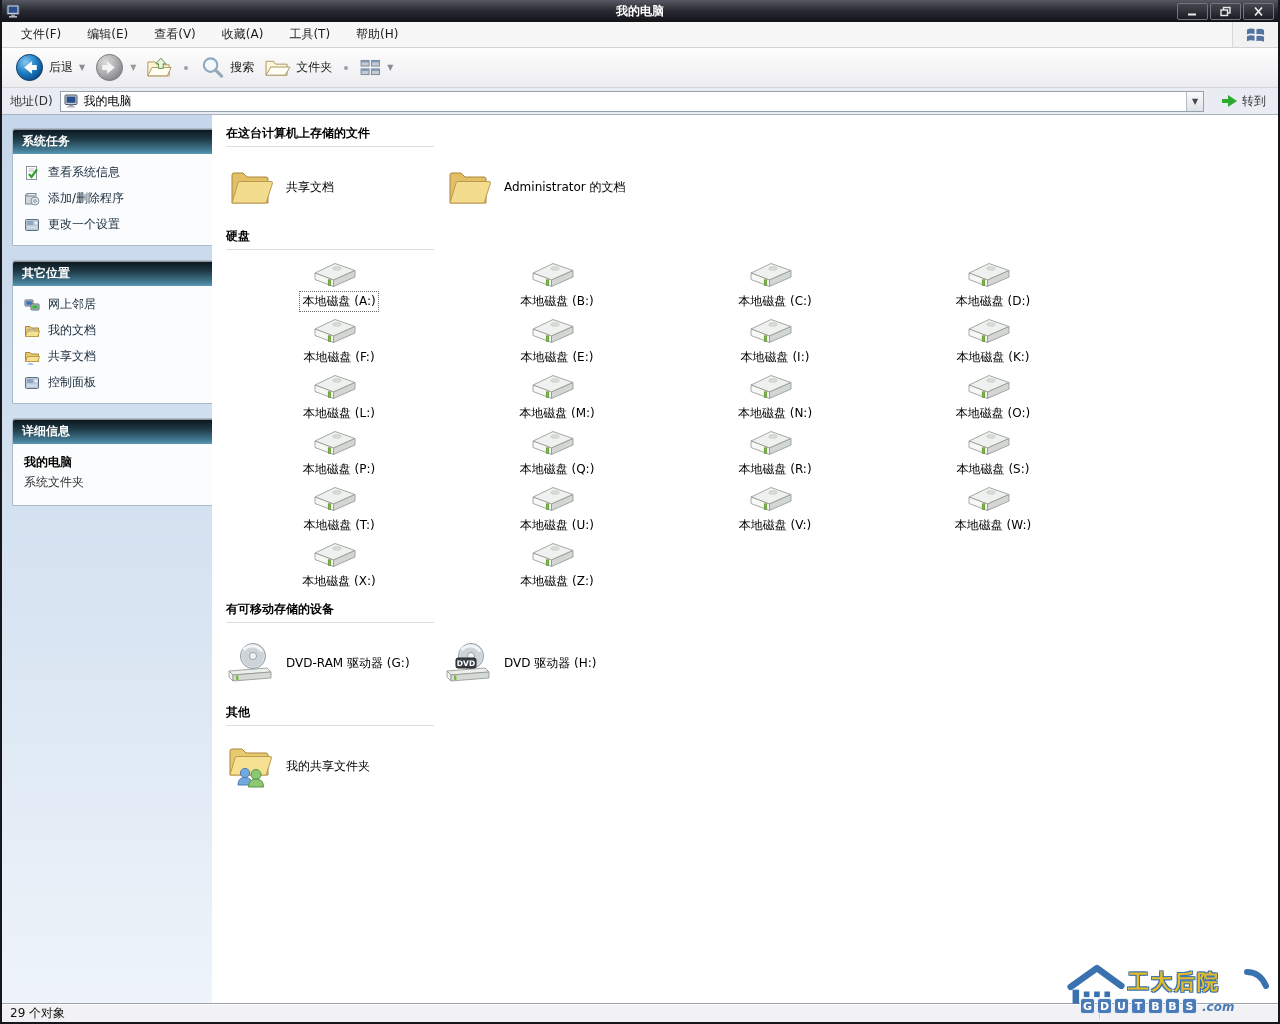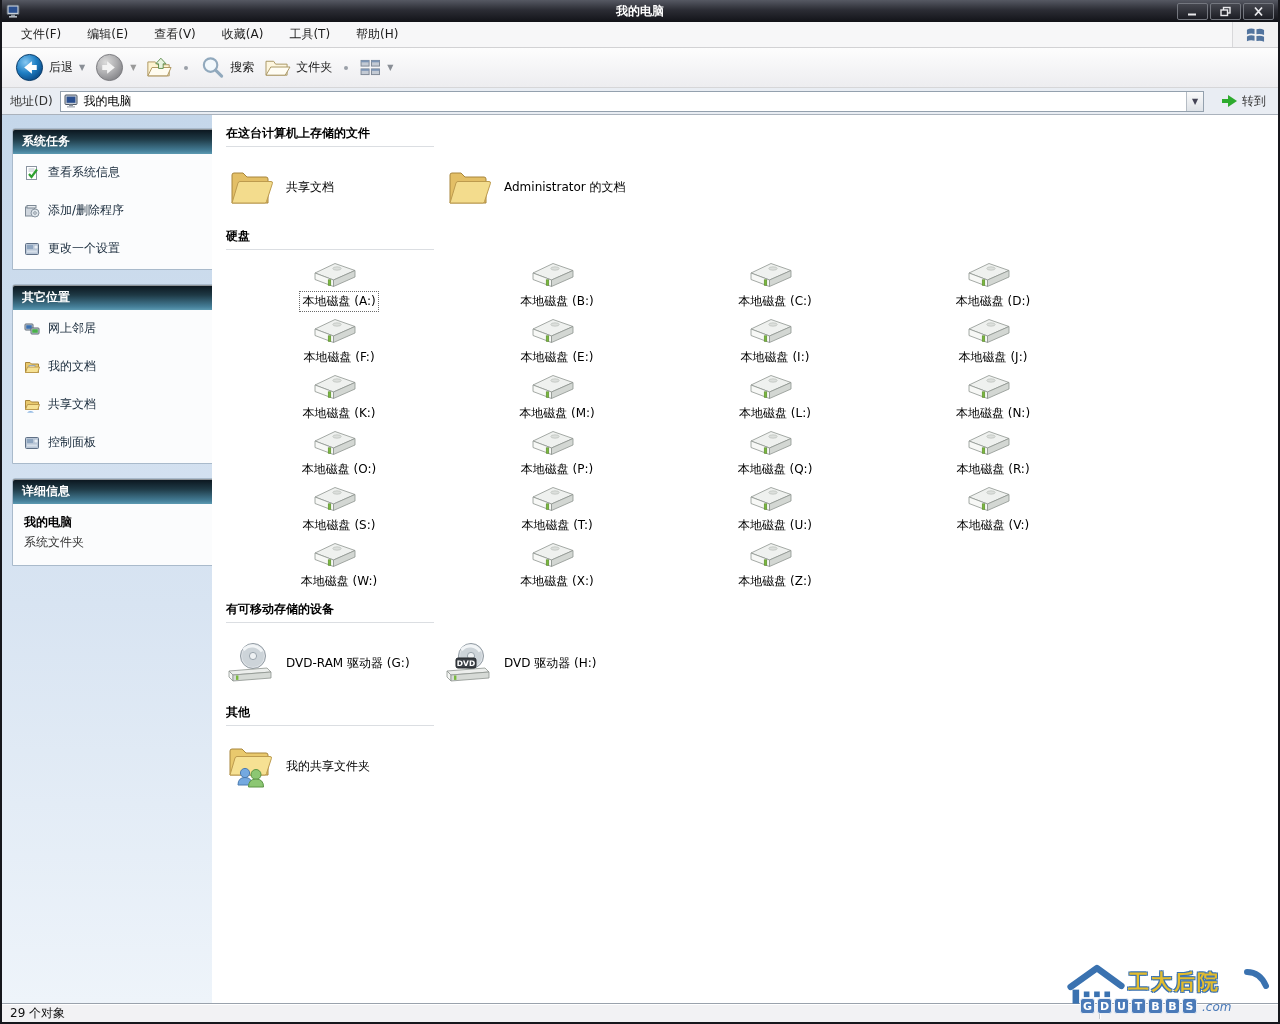--- a/index.html
+++ b/index.html
@@ -50,21 +50,21 @@
   
   .content { display:flex; height:888px; }
   .sidebar { width:210px; flex:none; background:linear-gradient(180deg,#c5d7ea 0%,#d8e4f2 55%,#eef4fa 100%);
              padding-top:13px; overflow:hidden; }
   .panel { width:224px; margin:0 0 14px 10px; background:#fbfcfd; border:1px solid #a9bacb; border-radius:3px 3px 0 0; }
   .panel-header { height:25px; border-radius:2px 2px 0 0; color:#fff; font-weight:bold; font-size:12px;
                   display:flex; align-items:center; padding:0 9px; cursor:pointer;
                   background:linear-gradient(180deg,#0a141c 0%,#1e3945 40%,#46809a 88%,#5d9ab2 100%);
                   box-shadow:inset 0 1px 0 rgba(255,255,255,.55); }
   .panel-arrow { margin-left:auto; font-size:9px; color:#bfe0ec; }
-  .panel-body { padding:10px 6px 12px 11px; display:flex; flex-direction:column; gap:21px; }
+  .panel-body { padding:10px 6px 12px 11px; display:flex; flex-direction:column; gap:9px; }
   .panel-item { display:flex; align-items:center; gap:8px; color:#17293a; font-size:12px; cursor:pointer; }
   .details-body { padding:10px 10px 14px 11px; font-size:12px; color:#000; }
   .details-title { font-weight:bold; margin-bottom:3px; }
   .details-sub { color:#333; }
 
   .main { flex:1; background:#fff; padding:5px 0 0 14px; position:relative; overflow:hidden; }
   .section-title { font-weight:bold; font-size:12px; color:#000; padding:5px 0 4px 0; }
   .section-divider { width:208px; height:1px; background:#dbdee2; }
   .items-large { display:flex; flex-wrap:wrap; width:880px; margin:8px 0 4px 0; }
   .item-large { width:218px; height:64px; display:flex; align-items:center; cursor:pointer; }
@@ -89,21 +89,21 @@
   
   .watermark { position:absolute; right:12px; bottom:2px; width:200px; height:62px; pointer-events:none; z-index:5; }
   .wm-house { position:absolute; left:0; top:2px; }
   .wm-title { position:absolute; left:62px; top:8px; font-size:21px; font-weight:bold; letter-spacing:2px;
               color:#e3bc2e;
               text-shadow:-1px -1px 0 #3a72b0, 1px -1px 0 #3a72b0, -1px 1px 0 #3a72b0, 1px 1px 0 #3a72b0; }
   .wm-swoosh { position:absolute; right:-4px; top:6px; }
   .wm-row { position:absolute; left:14px; top:38px; display:flex; align-items:flex-end; gap:2px; }
   .wm-block { width:15px; height:16px; background:#4a7ab8; border:1px solid #e8eef6; border-radius:3px;
               color:#fff; font-size:11px; font-weight:bold; display:flex; align-items:center; justify-content:center; }
-  .wm-suffix { color:#4a7ab8; font-style:italic; font-weight:normal; font-size:12px; margin-left:3px; }
+  .wm-suffix { color:#4a7ab8; font-style:italic; font-weight:bold; font-size:12px; margin-left:3px; }
 </style>
 </head>
 <body>
 
 <div class="win">
 
   <div class="titlebar">
     <span class="app-icon icon">
       <svg width="16" height="16" viewBox="0 0 16 16">
           <rect x="1" y="2" width="12" height="9.5" rx="1" fill="#c8ced6" stroke="#4e5864"></rect>
@@ -478,57 +478,45 @@
           <div class="item-drive">
             <span class="icon icon-drv">
               <svg viewBox="0 0 46 34">
                 <polygon points="3,15 23,5.5 43,12.5 21.5,22" fill="#eff1ef" stroke="#8e948f" stroke-width="0.8"></polygon>
                 <ellipse cx="25" cy="10.5" rx="4.2" ry="1.7" fill="#dcdfdc" stroke="#aab0aa" stroke-width="0.5"></ellipse>
                 <polygon points="3,15 3,21.5 21.5,28.5 21.5,22" fill="#f7f8f6" stroke="#8e948f" stroke-width="0.8"></polygon>
                 <polygon points="21.5,22 21.5,28.5 43,19 43,12.5" fill="#d3d7d3" stroke="#8e948f" stroke-width="0.8"></polygon>
                 <rect x="16.2" y="21.8" width="2.6" height="5.6" fill="#79b83e" stroke="#4e7d22" stroke-width="0.5"></rect>
               </svg>
             </span>
-            <span class="label">本地磁盘 (J:)</span>
-          </div>
-          <div class="item-drive">
-            <span class="icon icon-drv">
-              <svg viewBox="0 0 46 34">
-                <polygon points="3,15 23,5.5 43,12.5 21.5,22" fill="#eff1ef" stroke="#8e948f" stroke-width="0.8"></polygon>
-                <ellipse cx="25" cy="10.5" rx="4.2" ry="1.7" fill="#dcdfdc" stroke="#aab0aa" stroke-width="0.5"></ellipse>
-                <polygon points="3,15 3,21.5 21.5,28.5 21.5,22" fill="#f7f8f6" stroke="#8e948f" stroke-width="0.8"></polygon>
-                <polygon points="21.5,22 21.5,28.5 43,19 43,12.5" fill="#d3d7d3" stroke="#8e948f" stroke-width="0.8"></polygon>
-                <rect x="16.2" y="21.8" width="2.6" height="5.6" fill="#79b83e" stroke="#4e7d22" stroke-width="0.5"></rect>
-              </svg>
-            </span>
             <span class="label">本地磁盘 (K:)</span>
           </div>
           <div class="item-drive">
             <span class="icon icon-drv">
               <svg viewBox="0 0 46 34">
                 <polygon points="3,15 23,5.5 43,12.5 21.5,22" fill="#eff1ef" stroke="#8e948f" stroke-width="0.8"></polygon>
                 <ellipse cx="25" cy="10.5" rx="4.2" ry="1.7" fill="#dcdfdc" stroke="#aab0aa" stroke-width="0.5"></ellipse>
                 <polygon points="3,15 3,21.5 21.5,28.5 21.5,22" fill="#f7f8f6" stroke="#8e948f" stroke-width="0.8"></polygon>
                 <polygon points="21.5,22 21.5,28.5 43,19 43,12.5" fill="#d3d7d3" stroke="#8e948f" stroke-width="0.8"></polygon>
                 <rect x="16.2" y="21.8" width="2.6" height="5.6" fill="#79b83e" stroke="#4e7d22" stroke-width="0.5"></rect>
               </svg>
             </span>
+            <span class="label">本地磁盘 (L:)</span>
+          </div>
+          <div class="item-drive">
+            <span class="icon icon-drv">
+              <svg viewBox="0 0 46 34">
+                <polygon points="3,15 23,5.5 43,12.5 21.5,22" fill="#eff1ef" stroke="#8e948f" stroke-width="0.8"></polygon>
+                <ellipse cx="25" cy="10.5" rx="4.2" ry="1.7" fill="#dcdfdc" stroke="#aab0aa" stroke-width="0.5"></ellipse>
+                <polygon points="3,15 3,21.5 21.5,28.5 21.5,22" fill="#f7f8f6" stroke="#8e948f" stroke-width="0.8"></polygon>
+                <polygon points="21.5,22 21.5,28.5 43,19 43,12.5" fill="#d3d7d3" stroke="#8e948f" stroke-width="0.8"></polygon>
+                <rect x="16.2" y="21.8" width="2.6" height="5.6" fill="#79b83e" stroke="#4e7d22" stroke-width="0.5"></rect>
+              </svg>
+            </span>
             <span class="label">本地磁盘 (M:)</span>
-          </div>
-          <div class="item-drive">
-            <span class="icon icon-drv">
-              <svg viewBox="0 0 46 34">
-                <polygon points="3,15 23,5.5 43,12.5 21.5,22" fill="#eff1ef" stroke="#8e948f" stroke-width="0.8"></polygon>
-                <ellipse cx="25" cy="10.5" rx="4.2" ry="1.7" fill="#dcdfdc" stroke="#aab0aa" stroke-width="0.5"></ellipse>
-                <polygon points="3,15 3,21.5 21.5,28.5 21.5,22" fill="#f7f8f6" stroke="#8e948f" stroke-width="0.8"></polygon>
-                <polygon points="21.5,22 21.5,28.5 43,19 43,12.5" fill="#d3d7d3" stroke="#8e948f" stroke-width="0.8"></polygon>
-                <rect x="16.2" y="21.8" width="2.6" height="5.6" fill="#79b83e" stroke="#4e7d22" stroke-width="0.5"></rect>
-              </svg>
-            </span>
-            <span class="label">本地磁盘 (L:)</span>
           </div>
           <div class="item-drive">
             <span class="icon icon-drv">
               <svg viewBox="0 0 46 34">
                 <polygon points="3,15 23,5.5 43,12.5 21.5,22" fill="#eff1ef" stroke="#8e948f" stroke-width="0.8"></polygon>
                 <ellipse cx="25" cy="10.5" rx="4.2" ry="1.7" fill="#dcdfdc" stroke="#aab0aa" stroke-width="0.5"></ellipse>
                 <polygon points="3,15 3,21.5 21.5,28.5 21.5,22" fill="#f7f8f6" stroke="#8e948f" stroke-width="0.8"></polygon>
                 <polygon points="21.5,22 21.5,28.5 43,19 43,12.5" fill="#d3d7d3" stroke="#8e948f" stroke-width="0.8"></polygon>
                 <rect x="16.2" y="21.8" width="2.6" height="5.6" fill="#79b83e" stroke="#4e7d22" stroke-width="0.5"></rect>
               </svg>

